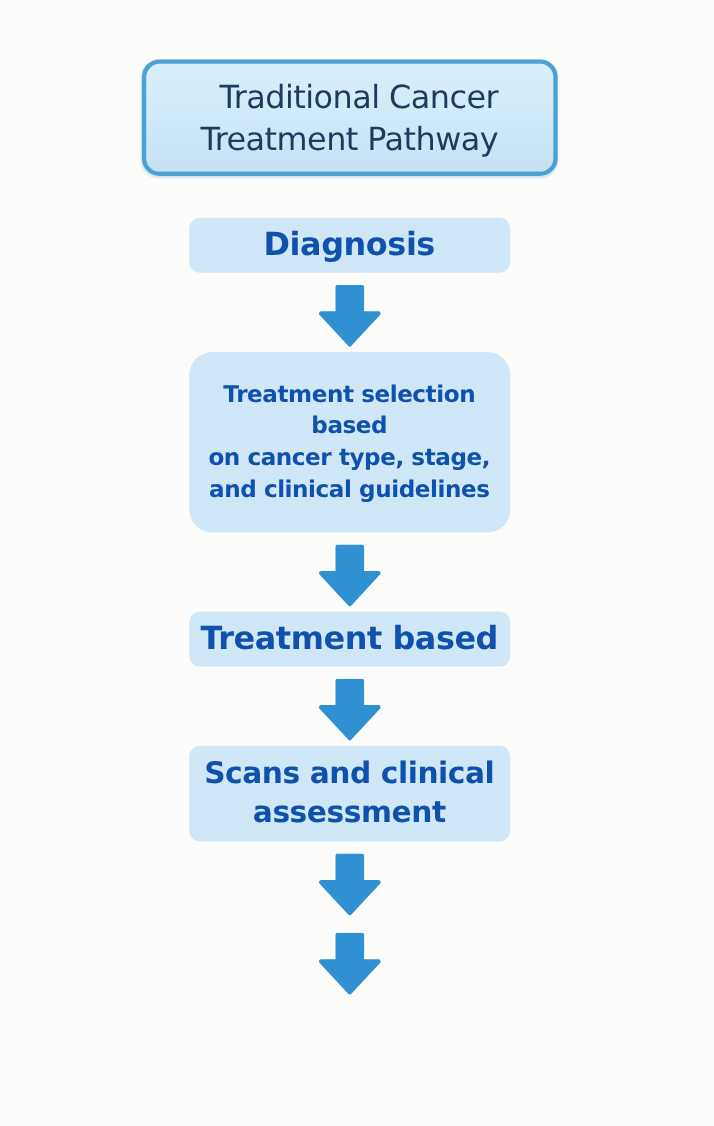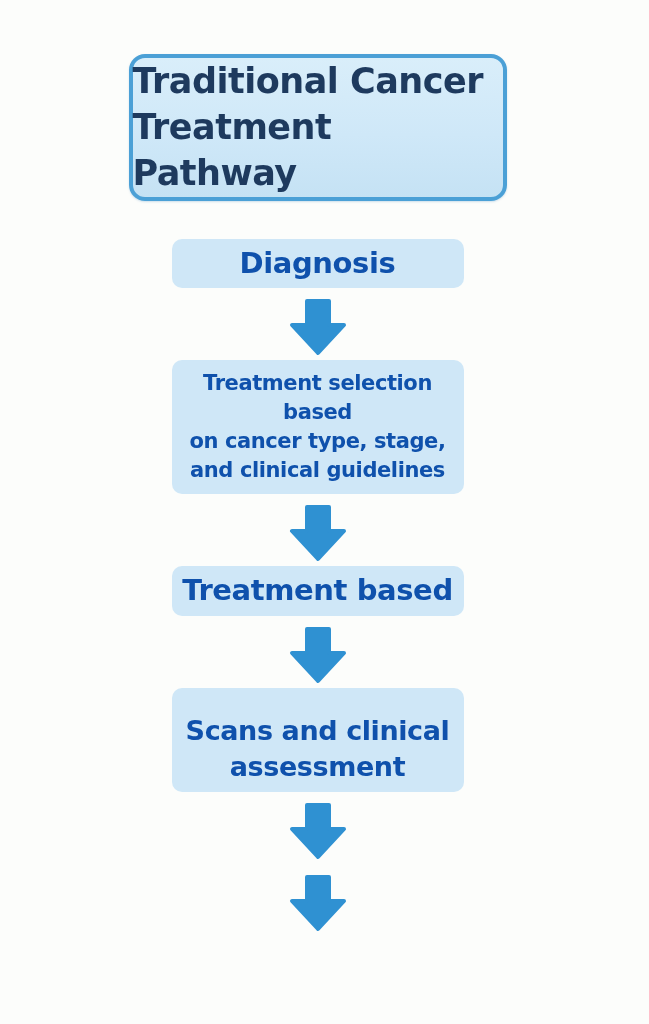--- a/index.html
+++ b/index.html
@@ -27,47 +27,47 @@
     margin-top: 54px;
     width: 378px;
     min-height: 106px;
     background: linear-gradient(180deg, #d9eefa 0%, var(--title-bg) 55%, #c5e2f4 100%);
     border: 4px solid var(--title-border);
     border-radius: 16px;
     display: flex; align-items: center; justify-content: center;
     box-shadow: 0 1px 2px rgba(70,140,190,0.25);
   }
   .title-text {
-    font-size: 35px;
-    font-weight: bold;
+    font-size: 29px;
+    font-weight: normal;
     letter-spacing: -0.5px;
     line-height: 1.32;
     color: var(--title-text);
-    text-align: left;
+    text-align: right;
     white-space: pre-line;
   }
   .flow { display: flex; flex-direction: column; align-items: center; margin-top: 38px; }
   .step-box {
     width: 292px;
     background: var(--box-bg);
     border-radius: 10px;
     display: flex; align-items: center; justify-content: center;
     text-align: center;
   }
   .step-label {
     color: var(--box-text);
     font-weight: bold;
     letter-spacing: -0.4px;
     white-space: pre-line;
   }
   .size-large  { padding: 9px 6px; }
   .size-large  .step-label { font-size: 29px; line-height: 1.1; }
   .size-medium { padding: 8px 6px; }
-  .size-medium .step-label { font-size: 27px; line-height: 1.32; margin-top: 17px; }
-  .size-small  { padding: 9px 4px; }
+  .size-medium .step-label { font-size: 27px; line-height: 1.32; }
+  .size-small  { padding: 24px 4px; border-radius: 21px; }
   .size-small  .step-label { font-size: 21px; line-height: 1.38; }
   .arrow-wrap {
     margin: 11px 0 3px 0;
     width: 60px; height: 58px;
     display: flex; align-items: center; justify-content: center;
   }
   .arrow-wrap svg { display: block; }
   .arrow-shape {
     fill: var(--arrow-color);
     stroke: var(--arrow-color);

